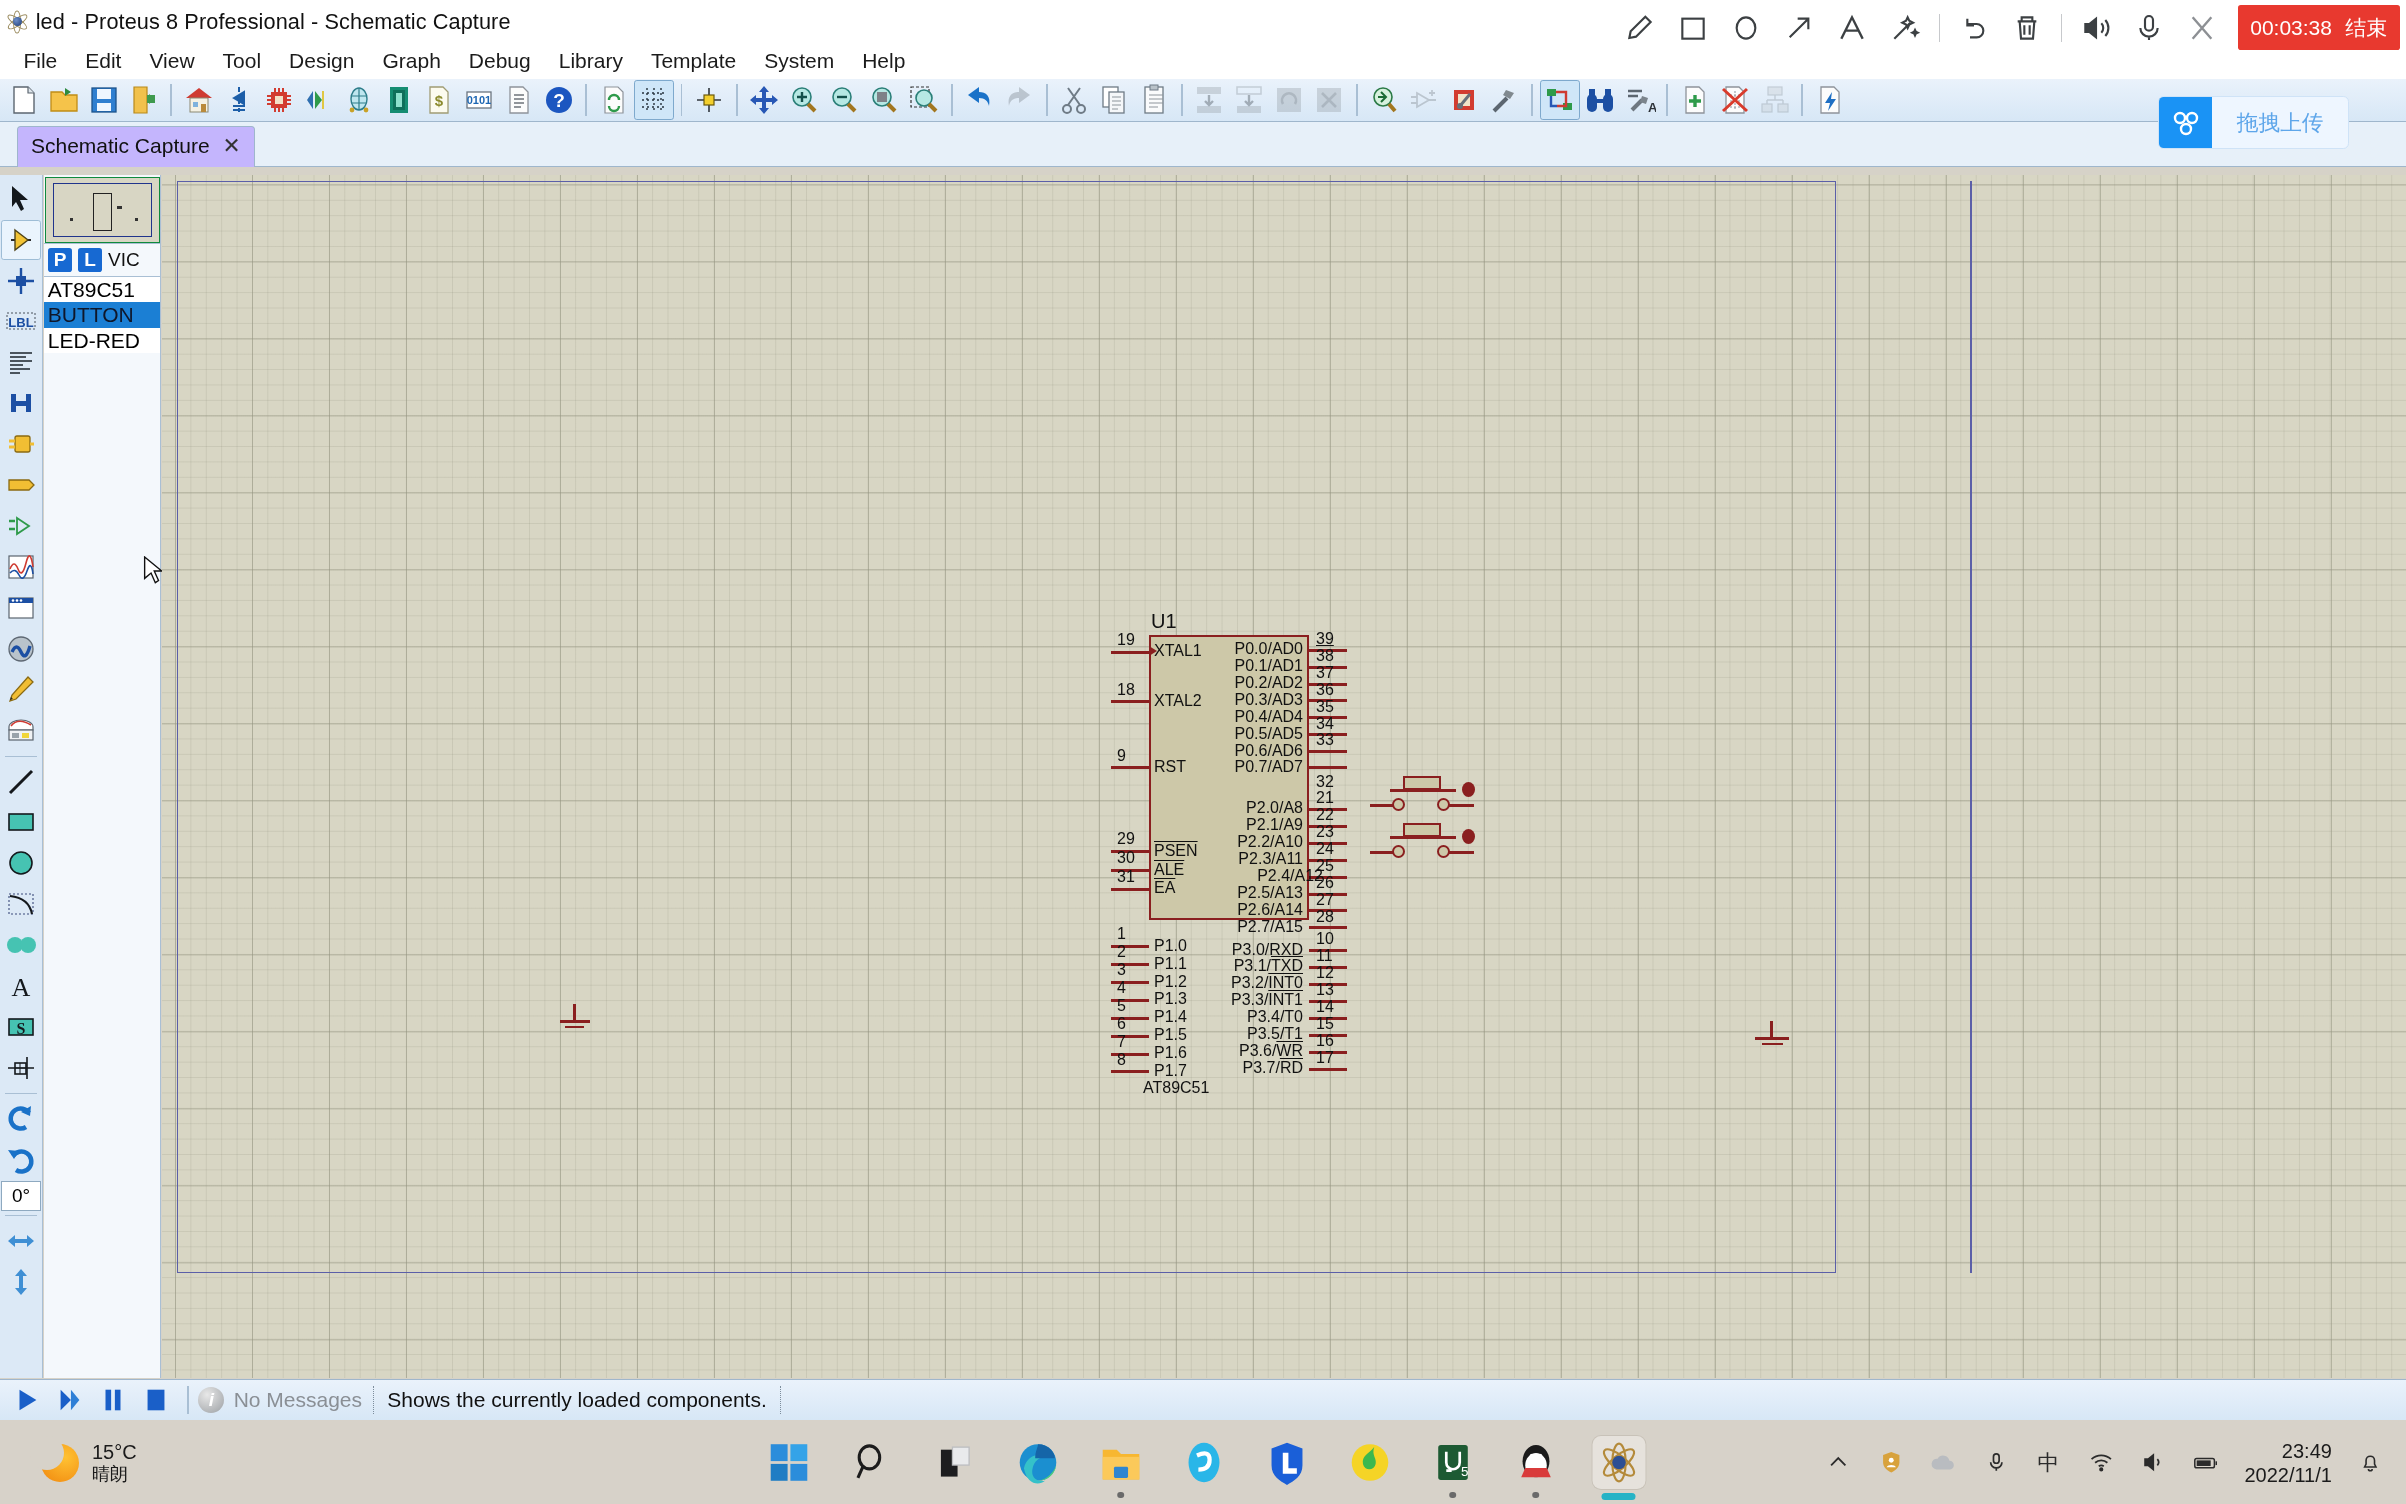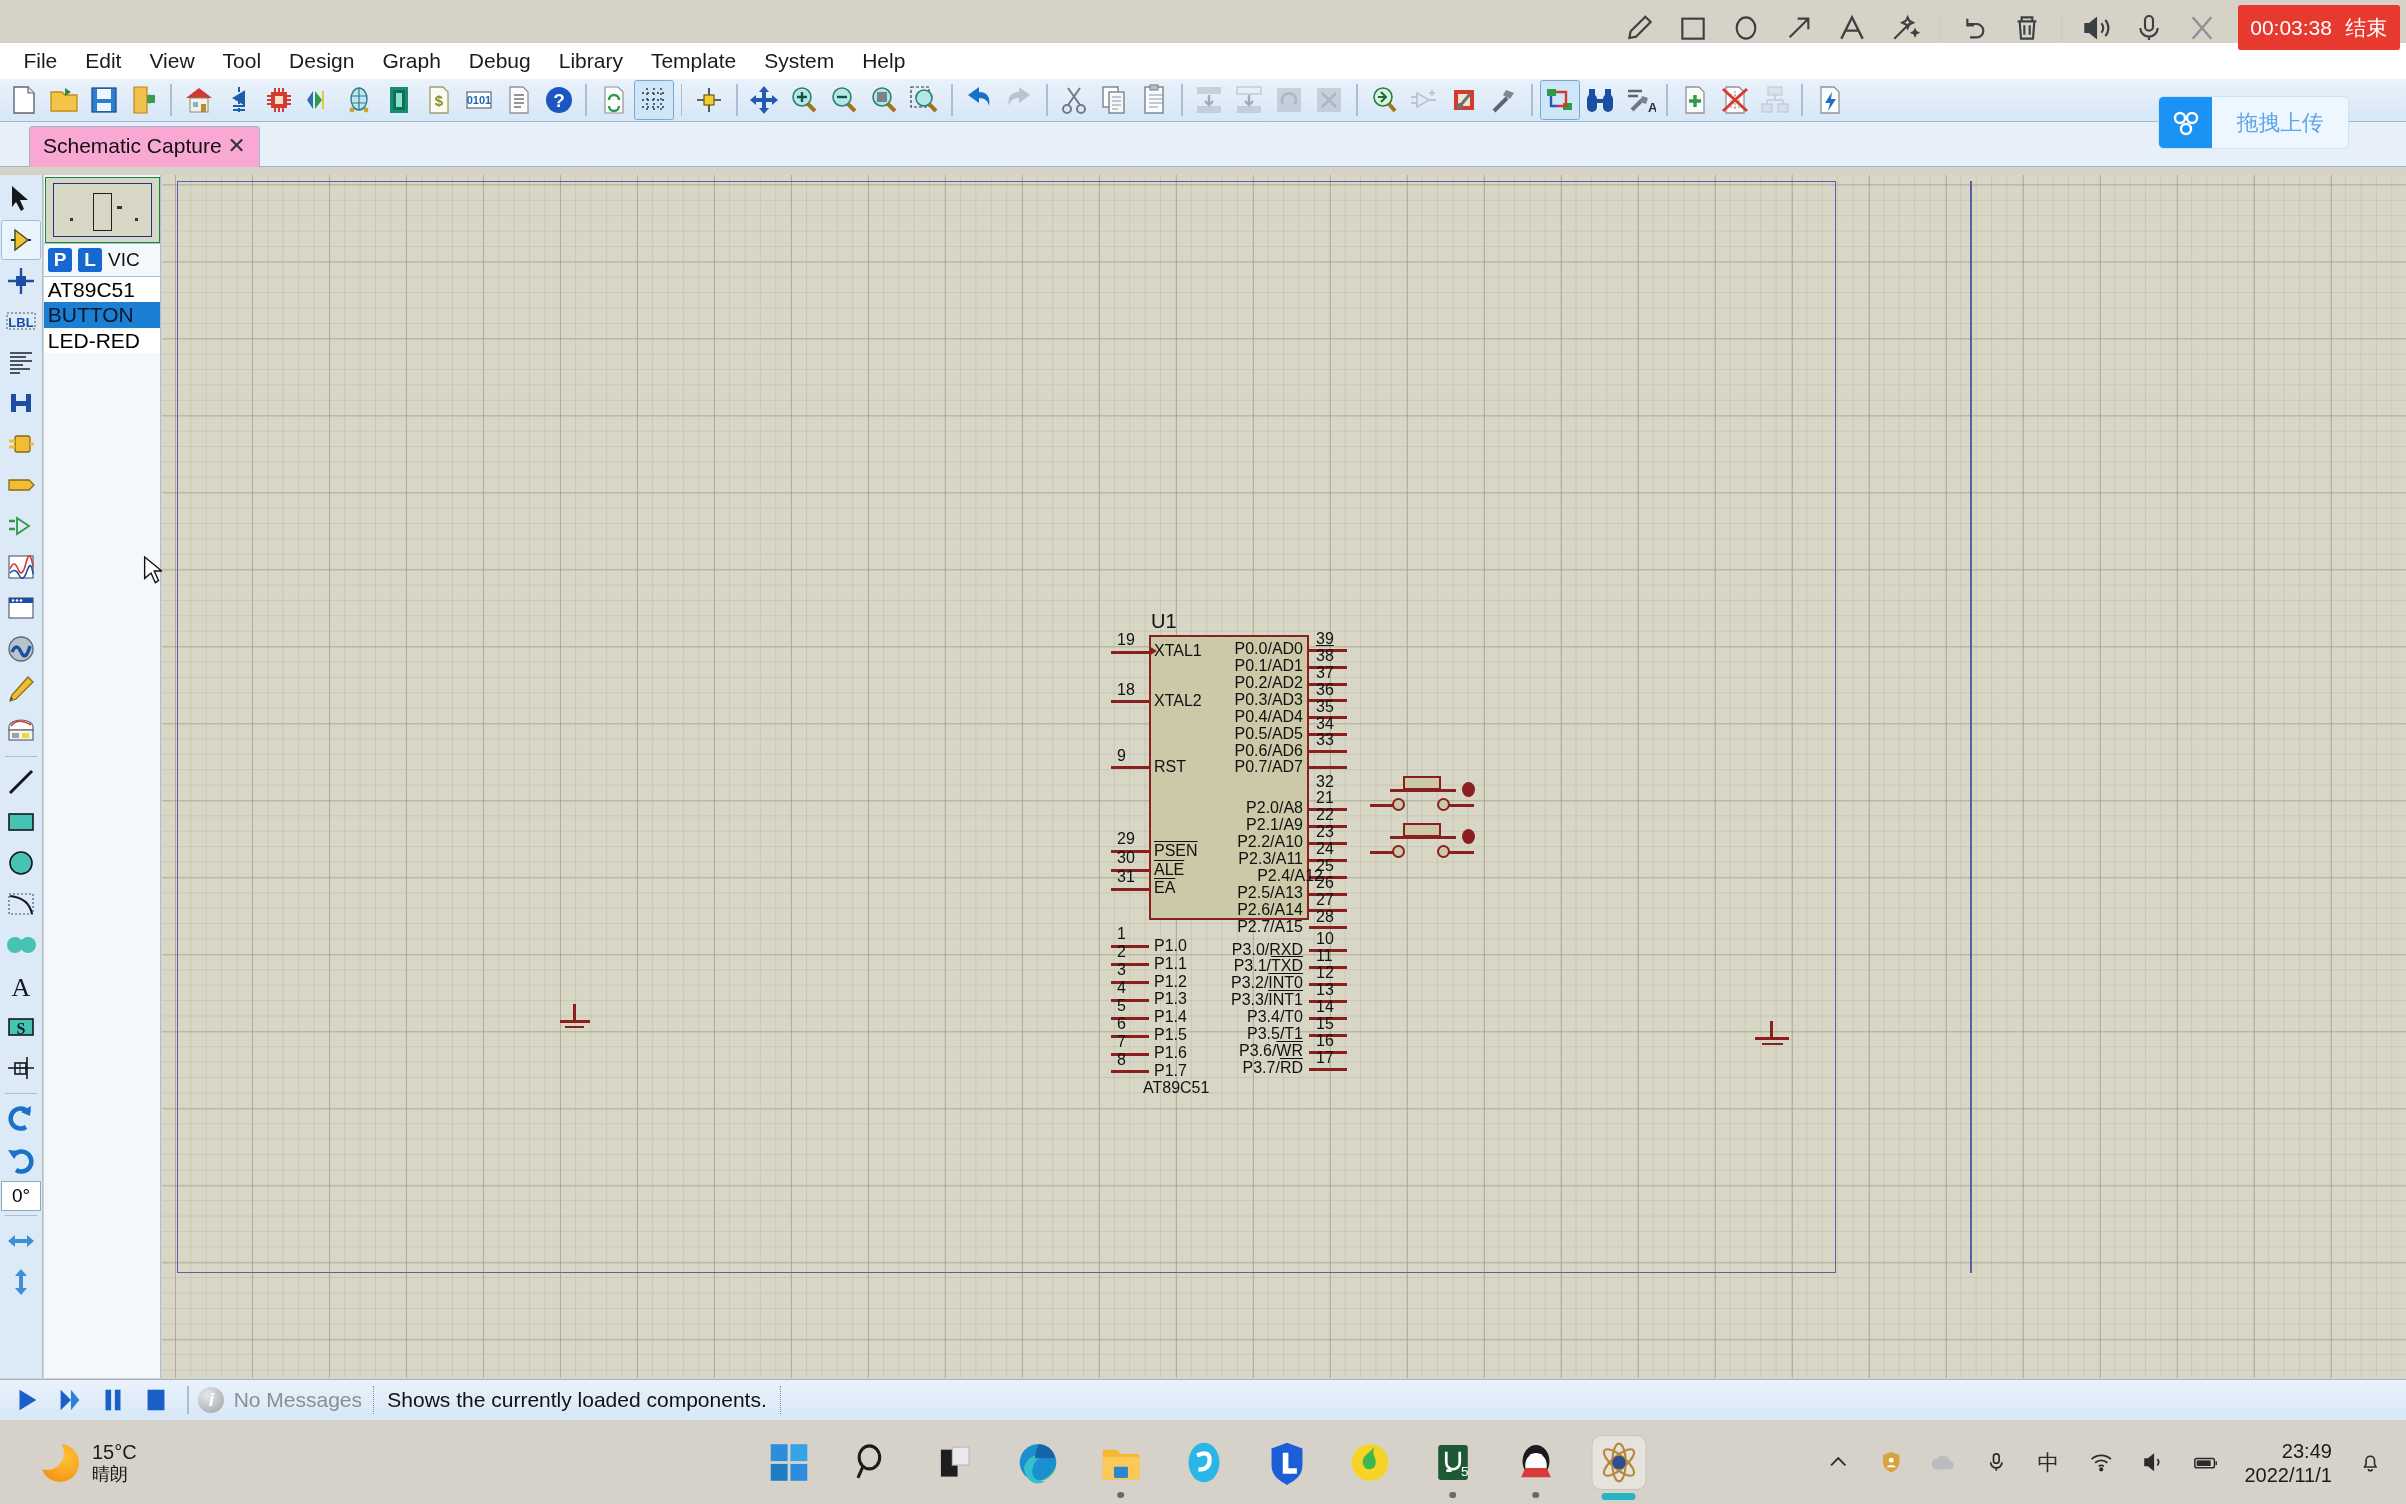--- a/index.html
+++ b/index.html
@@ -90,25 +90,25 @@
   }
   .cu-label { font-size: 21.7px; color: #5ea6ea; padding: 0 24.5px; }
 
   
   .tabstrip {
     position: absolute; left: 0; top: 122px; width: 2407px; height: 45px;
     background: #e7f0f9; border-bottom: 0.9px solid #9fb6cc;
     display: flex; align-items: flex-end; padding-left: 17px;
   }
   .doctab {
-    display: flex; align-items: center; gap: 6px;
-    background: #f9a8d4; border: 0.9px solid #9fb6cc; border-bottom: none;
+    display: flex; align-items: center; gap: 13px;
+    background: #c4b5fd; border: 0.9px solid #9fb6cc; border-bottom: none;
     padding: 6.6px 13px 7.5px 13px; font-size: 21px; color: #111;
     border-top-left-radius: 3.8px; border-top-right-radius: 3.8px;
-    position: relative; top: 0.9px; margin-left: 12px;
+    position: relative; top: 0.9px;
   }
   .doctab .x { font-size: 21.7px; color: #333; cursor: pointer; }
 
   
   .lefttools {
     position: absolute; left: 0; top: 175px; width: 43px; height: 1203px;
     background: #dce9f6; border-right: 0.9px solid #a9bfd4;
     display: flex; flex-direction: column; align-items: center; padding-top: 3.8px;
   }
   .lt-btn {
@@ -264,20 +264,29 @@
   .tray { position: absolute; right: 22.6px; display: flex; align-items: center; gap: 24.5px; }
   .tray-ico { width: 28px; height: 28px; display: flex; align-items: center; justify-content: center; color: #2b2b2b; cursor: pointer; }
   .clock { display: flex; flex-direction: column; align-items: flex-end; line-height: 1.2; cursor: pointer; }
   .clock div { font-size: 20px; color: #1b1b1b; }
 </style>
 </head>
 <body>
 
 <div id="app">
 
+  <div class="titlebar">
+    <div class="title-icon">
+      <div class="ring r1"></div>
+        <div class="ring r2"></div>
+        <div class="ring r3"></div>
+      <div class="core"></div>
+    </div>
+    <div class="title-text">led - Proteus 8 Professional - Schematic Capture</div>
+  </div>
 
   <div class="menubar">
     <div class="menu-item">File</div>
     <div class="menu-item">Edit</div>
     <div class="menu-item">View</div>
     <div class="menu-item">Tool</div>
     <div class="menu-item">Design</div>
     <div class="menu-item">Graph</div>
     <div class="menu-item">Debug</div>
     <div class="menu-item">Library</div>

